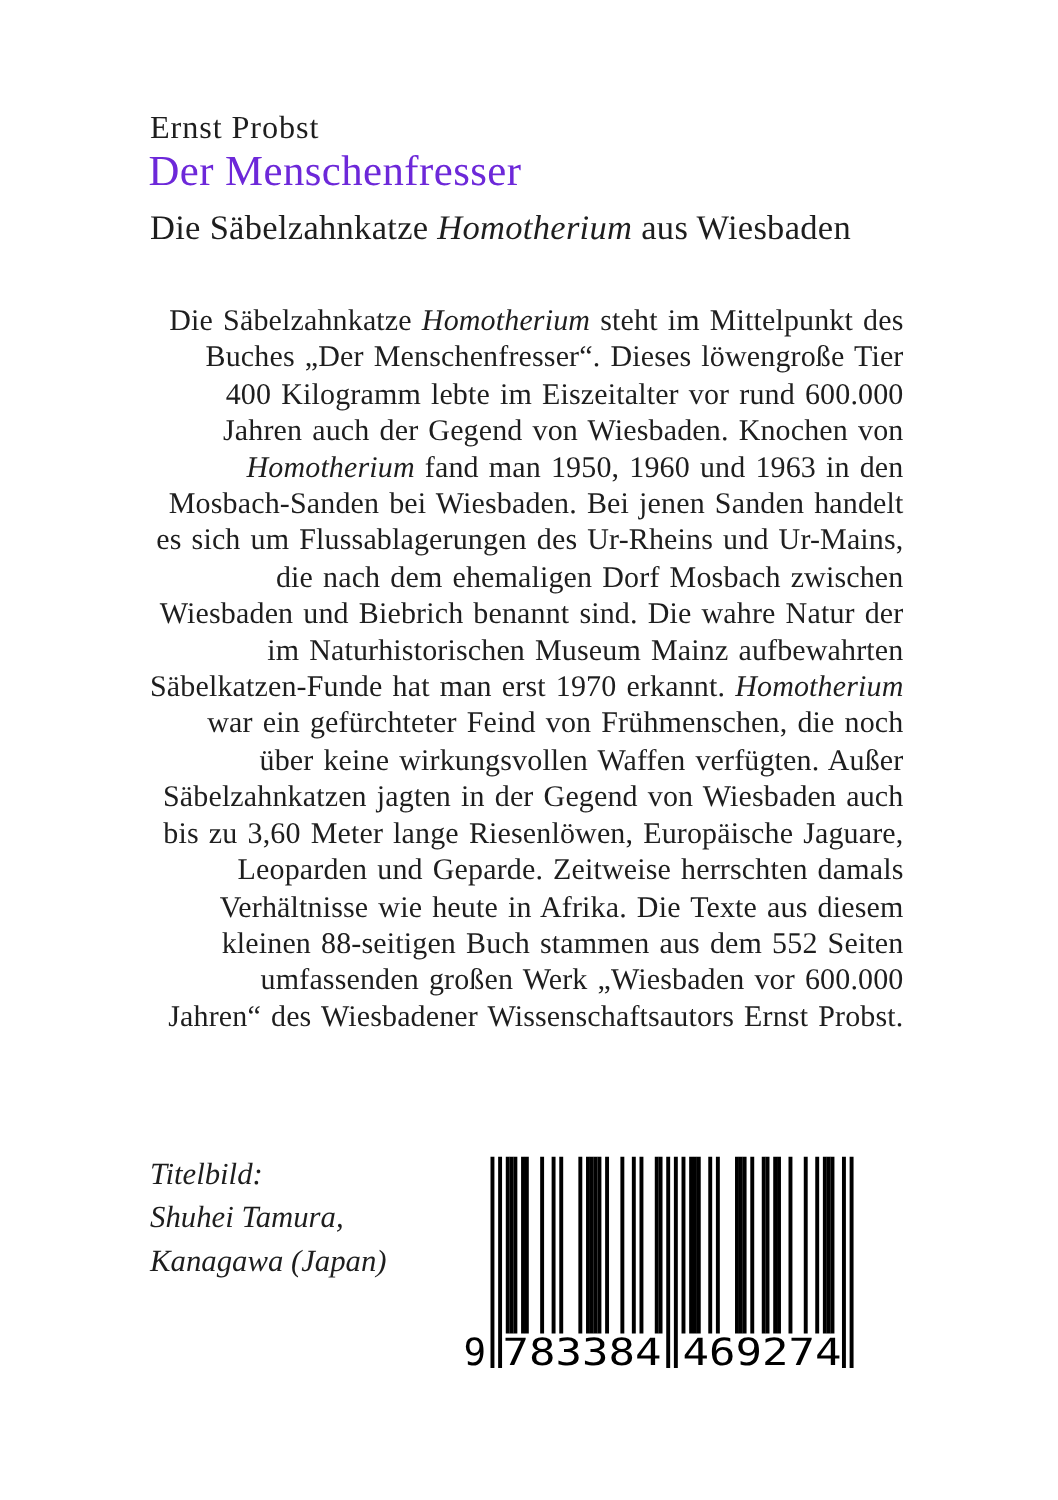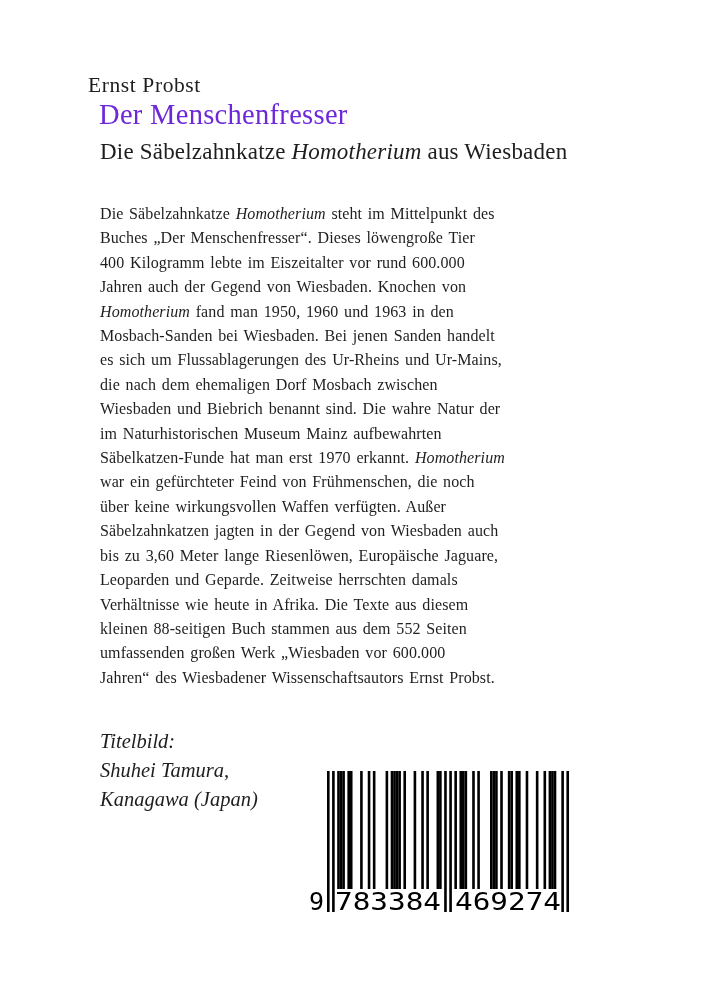--- a/index.html
+++ b/index.html
@@ -11,21 +11,21 @@
     position: relative;
     width: 705px;
     height: 1000px;
     background: #ffffff;
     font-family: "Liberation Serif", "DejaVu Serif", serif;
     color: #1e1e1e;
     overflow: hidden;
   }
   .author {
     position: absolute;
-    left: 88px;
+    left: 100px;
     top: 73px;
     font-size: 21.5px;
     letter-spacing: 0.6px;
     white-space: nowrap;
   }
   .title {
     position: absolute;
     left: 99px;
     top: 99px;
     font-size: 28.5px;
@@ -38,30 +38,31 @@
     top: 139px;
     font-size: 23px;
     letter-spacing: 0.2px;
     white-space: nowrap;
     text-align: right;
   }
   .blurb {
     position: absolute;
     left: 100px;
     top: 202px;
-    font-size: 16px;
+    font-size: 20px;
     line-height: 24.4px;
     word-spacing: 1.6px;
     letter-spacing: 0.1px;
+    text-align: right;
   }
   .blurb .line { white-space: nowrap; }
   .credit {
     position: absolute;
     left: 100px;
-    top: 727px;
+    top: 769px;
     font-style: italic;
     font-size: 20.5px;
     line-height: 29px;
   }
   .credit .line { white-space: nowrap; }
   em { font-style: italic; }
   .barcode {
     position: absolute;
     left: 309px;
     top: 771px;

